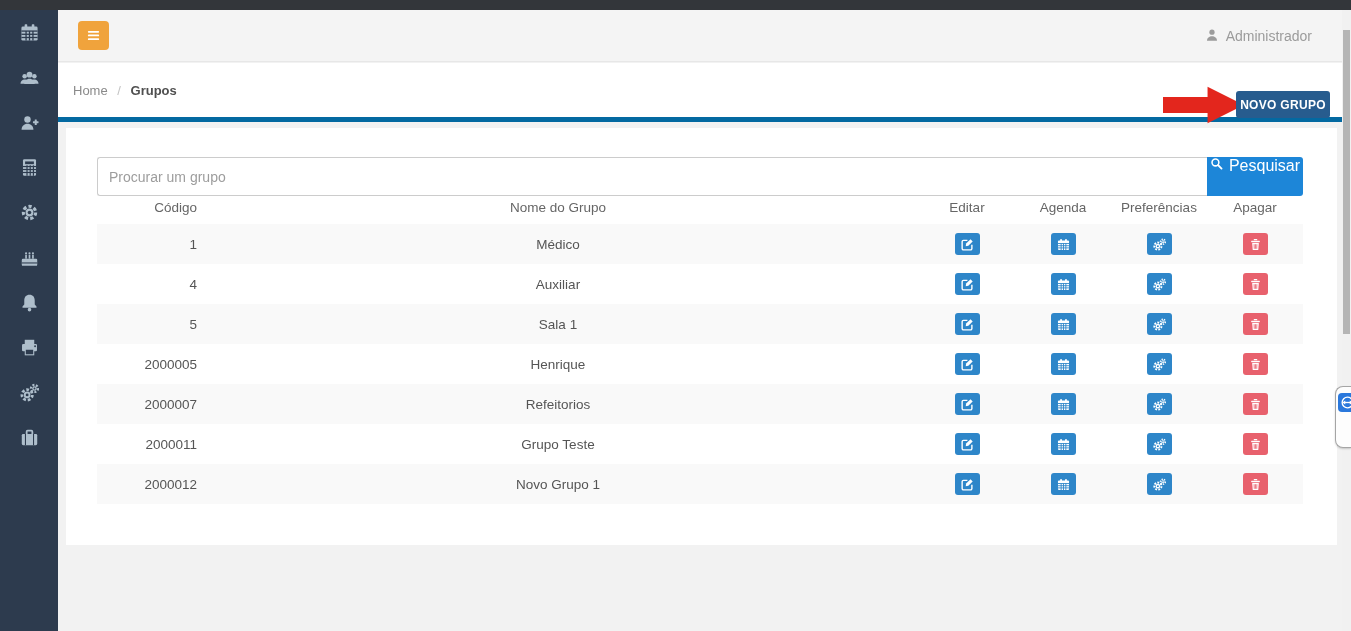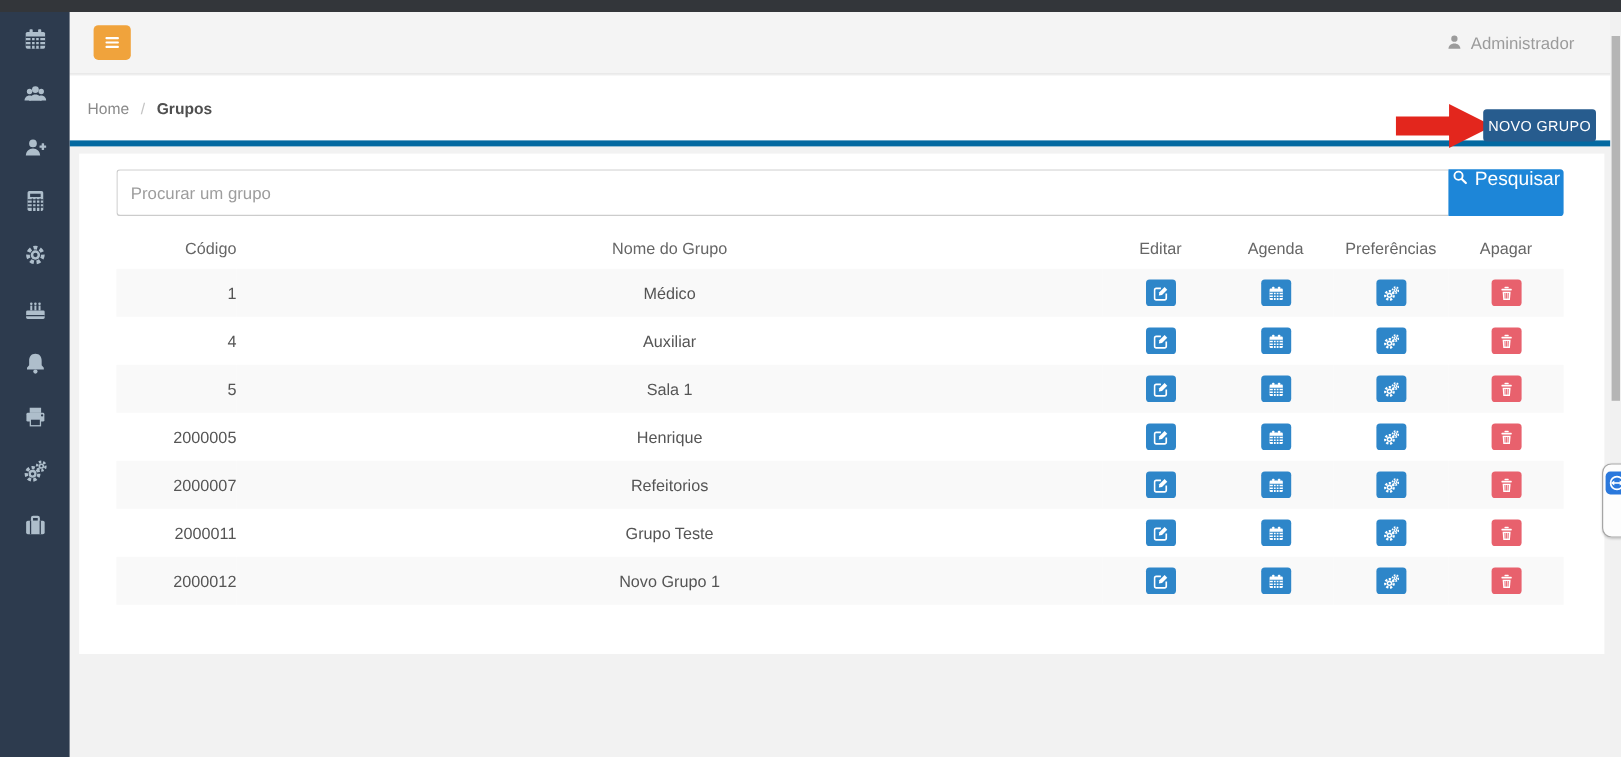--- a/index.html
+++ b/index.html
@@ -27,26 +27,26 @@
   .patient-input::placeholder { color:#a2a2a2; }
   .user-box { margin-left:auto; margin-right:30px; display:flex; align-items:flex-start; gap:7px; color:#9b9b9b; font-size:14px; cursor:pointer; }
   .user-box svg { width:14px; height:14px; }
 
   
   .breadbar { position:absolute; left:58px; top:63px; width:1284px; height:59px; background:#fff; border-bottom:5px solid #0369a1; z-index:20; }
   .crumbs { position:absolute; left:15px; top:20px; font-size:13px; color:#8a8a8a; }
   .crumbs .sep { color:#c3c3c3; margin:0 6px; }
   .crumbs .current { color:#4f4f4f; font-weight:700; }
   .crumb-link { cursor:pointer; }
-  .new-group-btn { position:absolute; right:12px; top:28px; width:94px; height:27px; background:#275c8e; color:#fff; border:none; border-radius:3px; font-size:12px; font-weight:400; letter-spacing:.3px; cursor:pointer; font-family:inherit; }
+  .new-group-btn { position:absolute; right:12px; top:28px; width:94px; height:27px; background:#275c8e; color:#fff; border:none; border-radius:3px; font-size:12px; font-weight:700; letter-spacing:.3px; cursor:pointer; font-family:inherit; }
   .red-arrow { position:absolute; right:98px; top:23px; width:81px; height:38px; background:#e3261d; clip-path:polygon(0% 29%, 55% 29%, 55% 2%, 100% 50%, 55% 98%, 55% 71%, 0% 71%); }
 
   
   .card { position:absolute; left:66px; top:128px; width:1271px; height:417px; background:#fff; z-index:10; }
-  .searchrow { position:absolute; left:31px; top:13px; right:34px; height:39px; display:flex; }
+  .searchrow { position:absolute; left:31px; top:29px; right:34px; height:39px; display:flex; }
   .group-input { flex:1; border:1px solid #ccc; border-right:none; border-radius:3px 0 0 3px; padding:0 11px; font-size:14px; color:#555; outline:none; font-family:inherit; }
   .group-input::placeholder { color:#9d9d9d; }
   .search-btn { width:96px; background:#1d86d8; color:#ffffff; border:none; border-radius:0 3px 3px 0; font-size:16px; display:flex; align-items:flex-start; justify-content:center; gap:6px; cursor:pointer; font-family:inherit; }
   .search-btn svg { width:13px; height:13px; }
 
   .tablewrap { position:absolute; left:31px; top:62px; right:34px; }
   table { width:100%; border-collapse:collapse; font-size:13.5px; color:#555; table-layout:fixed; }
   col.c-codigo { width:100px; } col.c-nome { width:722px; } col.c-act { width:96px; }
   th { height:34px; font-weight:400; color:#666; text-align:center; }
   th.left, td.left { text-align:right; padding-left:8px; }

